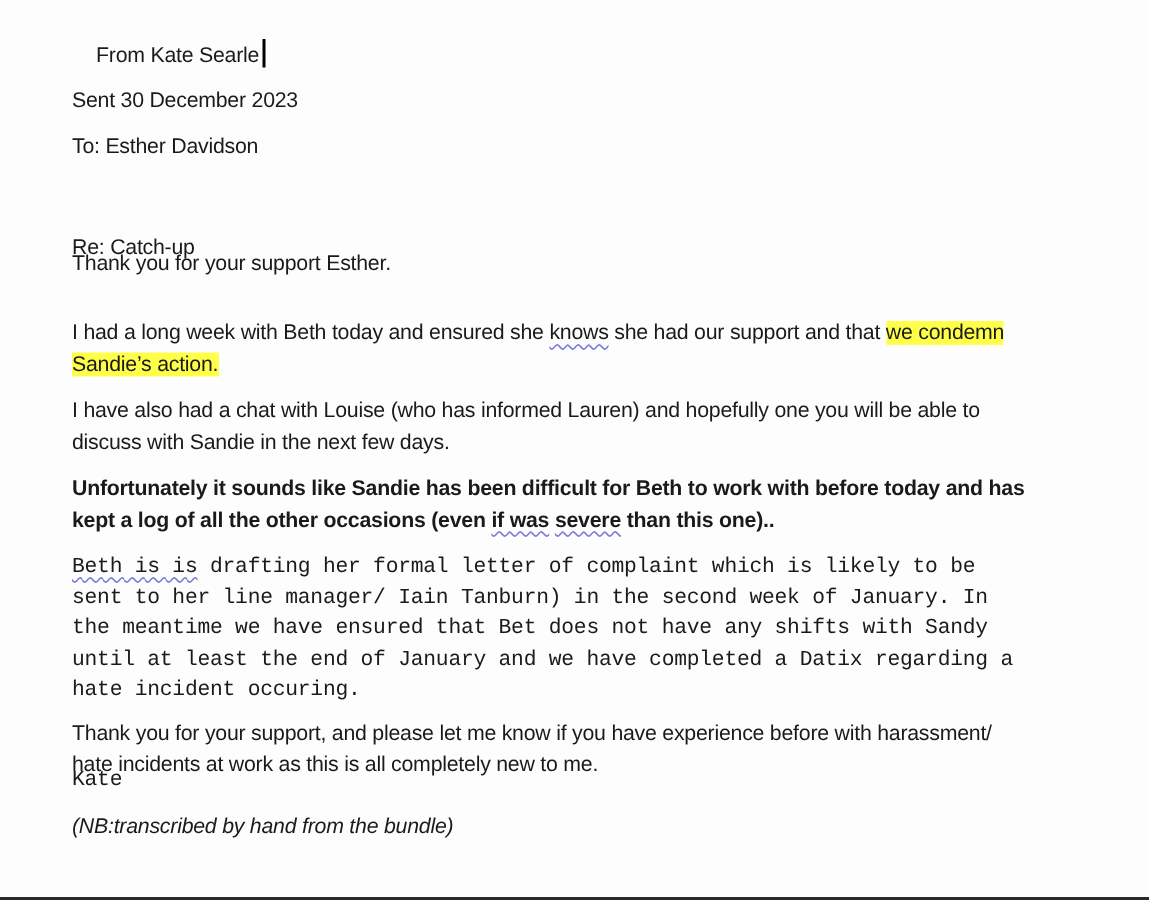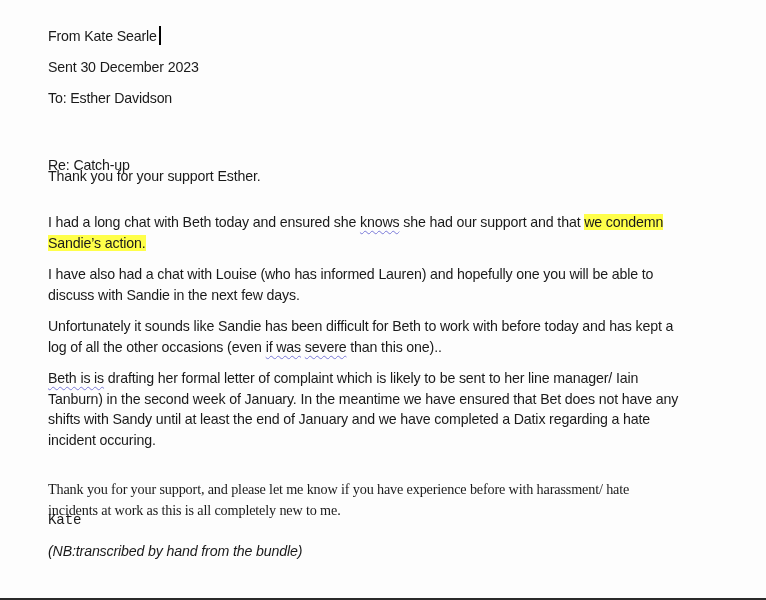--- a/index.html
+++ b/index.html
@@ -60,47 +60,47 @@
       width: 766px;
       height: 2px;
       background: #2a2a2a;
     }
   </style>
 </head>
 <body>
 
 <div class="page">
 
-  <div class="line" style="top:26px;">
+  <div class="line" style="top:26px;margin-left:16px;">
     <span>From Kate Searle</span><span class="cursor"></span>
   </div>
 
   <div class="line" style="top:57px;">Sent 30 December 2023</div>
 
   <div class="line" style="top:88px;text-align:right;">To: Esther Davidson</div>
 
   <div class="line" style="top:119px;margin-top:36px;">Re: Catch-up</div>
 
   <div class="line" style="top:166px;">Thank you for your support Esther.</div>
 
   <div class="para" style="top:212px; width:630px;">
-    <span>I had a long chat with Beth today and ensured she </span><span class="squiggle">knows</span><span> she had our support and that </span><span class="hl">we condemn Sandie’s action.</span>
+    <span>I had a long week with Beth today and ensured she </span><span class="squiggle">knows</span><span> she had our support and that </span><span class="hl">we condemn Sandie’s action.</span>
   </div>
 
   <div class="para" style="top:264px; width:620px;">I have also had a chat with Louise (who has informed Lauren) and hopefully one you will be able to discuss with Sandie in the next few days.</div>
 
-  <div class="para" style="top:316px; width:645px;">
+  <div class="para" style="top:316px; width:645px;font-weight:bold;">
     <span>Unfortunately it sounds like Sandie has been difficult for Beth to work with before today and has kept a log of all the other occasions (even </span><span class="squiggle">if was</span><span> </span><span class="squiggle">severe</span><span> than this one)..</span>
   </div>
 
-  <div class="para" style="top:368px; width:640px;">
+  <div class="para" style="top:368px; width:640px;font-family:Liberation Mono, monospace;">
     <span class="squiggle">Beth is is</span><span> drafting her formal letter of complaint which is likely to be sent to her line manager/ Iain Tanburn) in the second week of January. In the meantime we have ensured that Bet does not have any shifts with Sandy until at least the end of January and we have completed a Datix regarding a hate incident occuring.</span>
   </div>
 
-  <div class="para" style="top:479px; width:630px;font-family:Liberation Serif, serif;">Thank you for your support, and please let me know if you have experience before with harassment/ hate incidents at work as this is all completely new to me.</div>
+  <div class="para" style="top:479px; width:630px;">Thank you for your support, and please let me know if you have experience before with harassment/ hate incidents at work as this is all completely new to me.</div>
 
   <div class="line" style="top:510px;font-family:Liberation Mono, monospace;">Kate</div>
 
   <div class="line italic" style="top:541px;">(NB:transcribed by hand from the bundle)</div>
 
 </div>
 
 <div class="bottom-bar"></div>
 
 </body></html>

